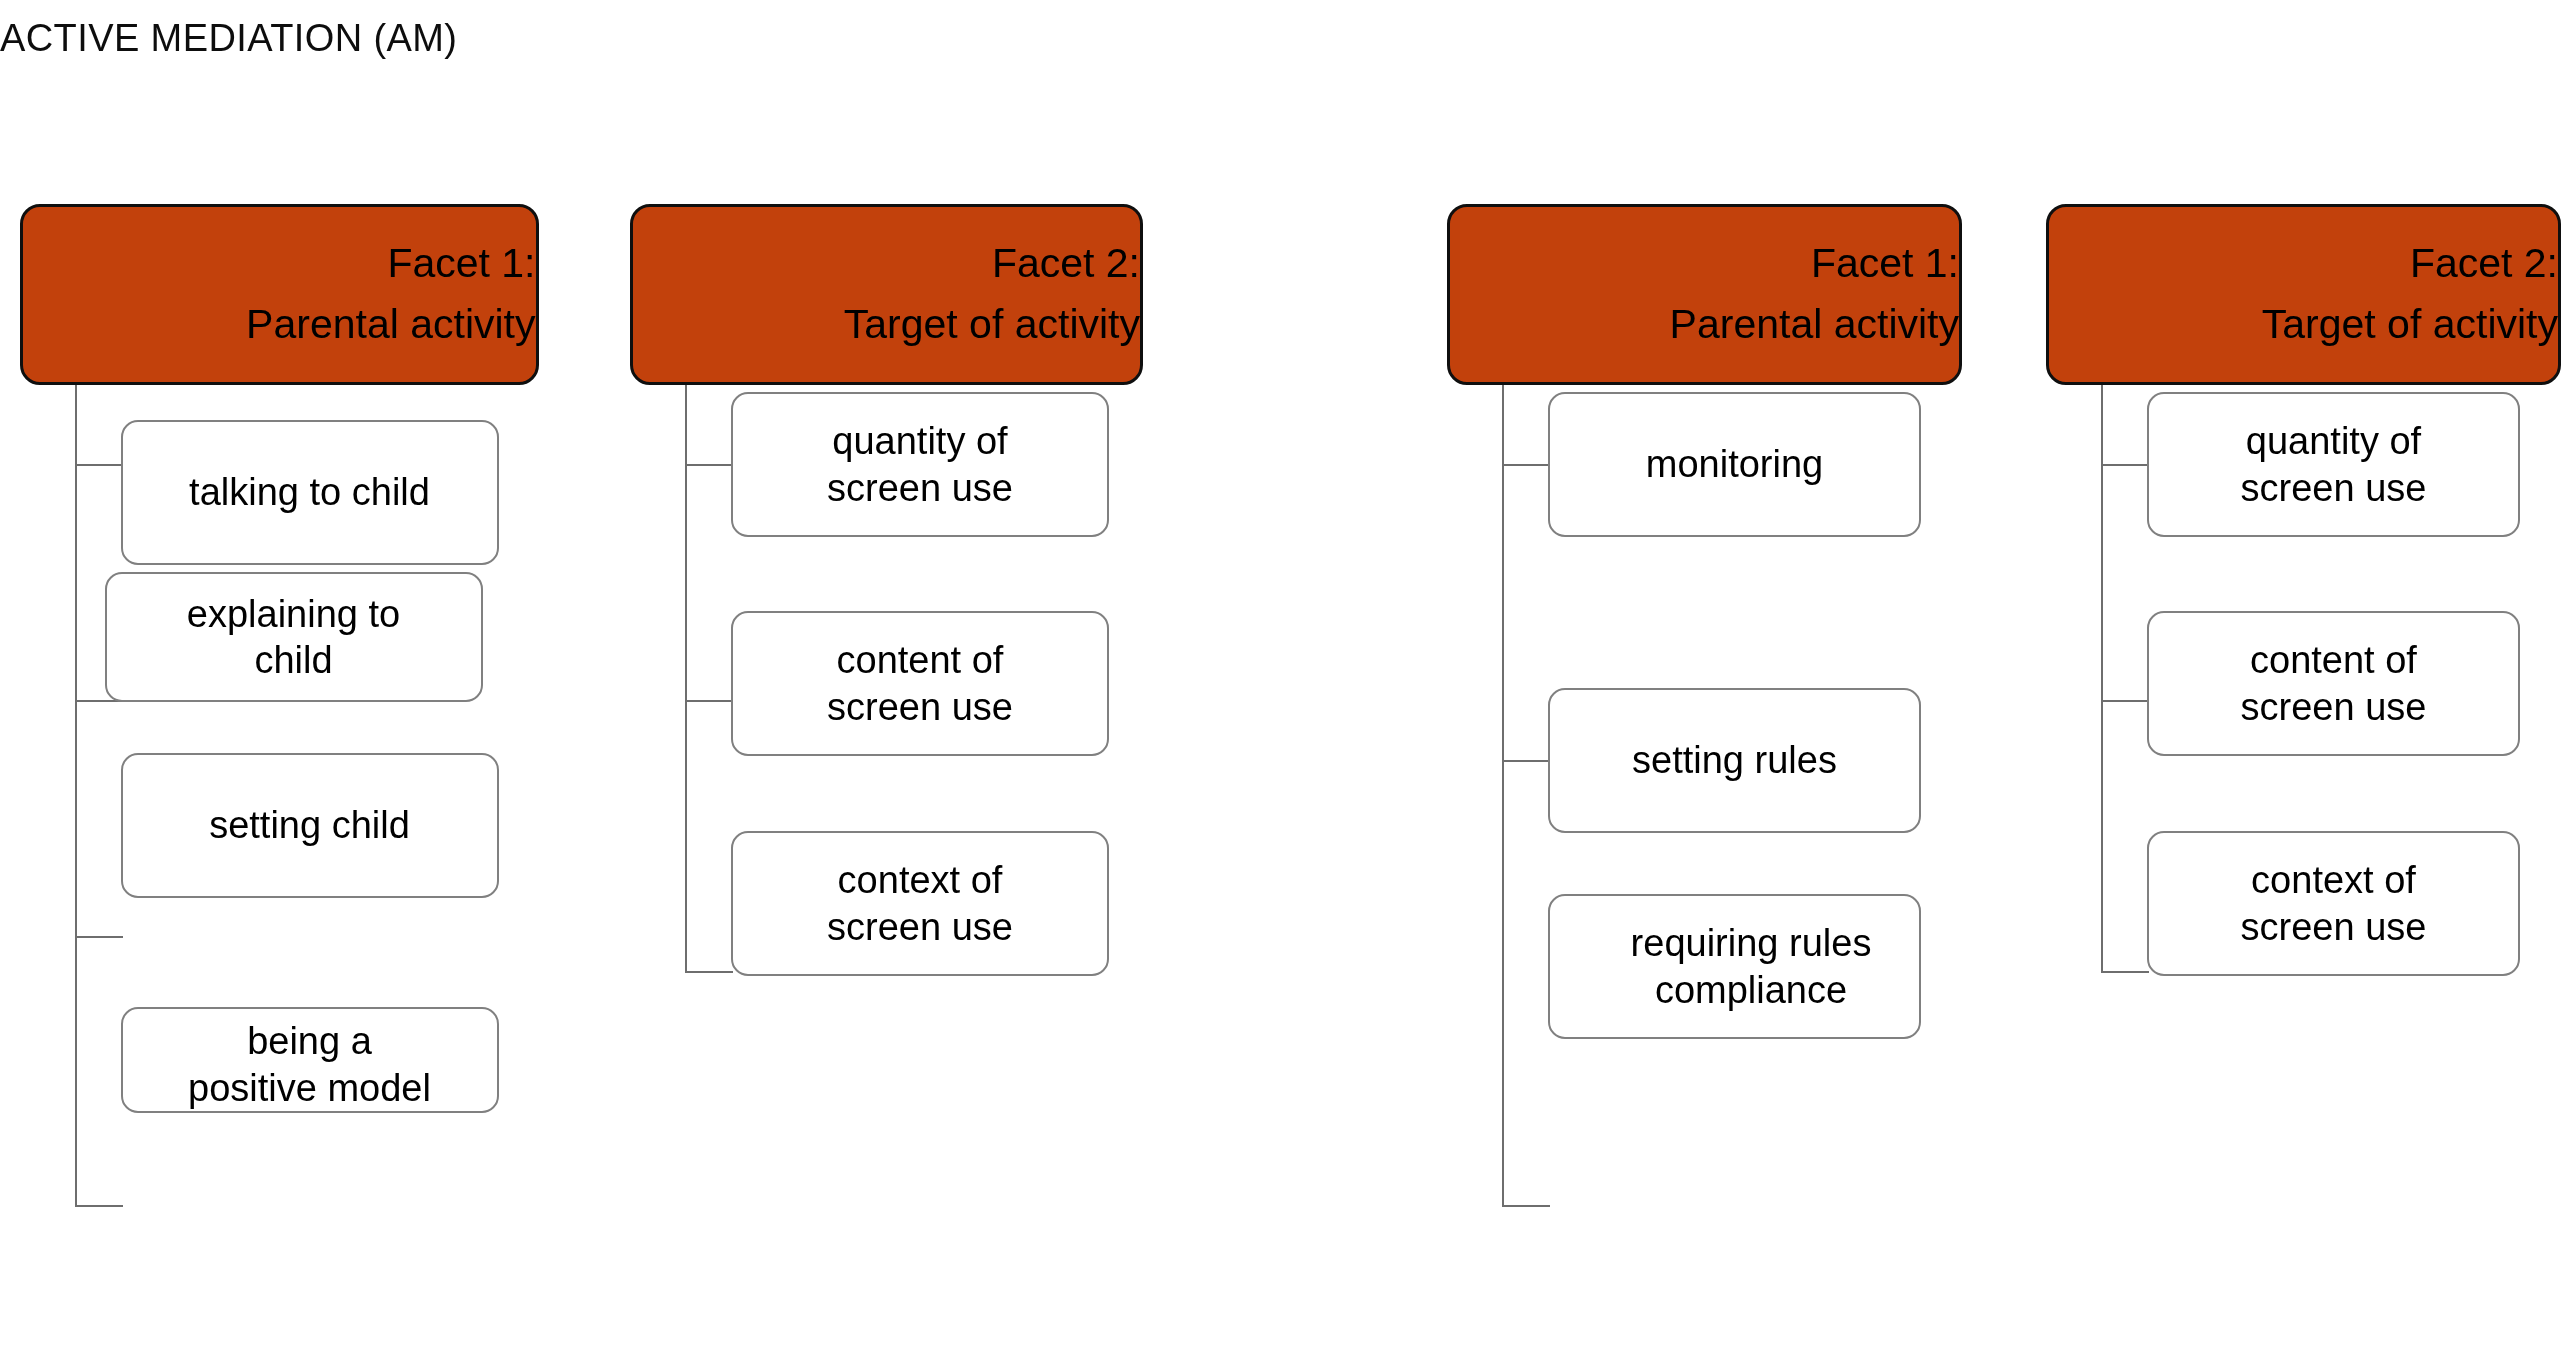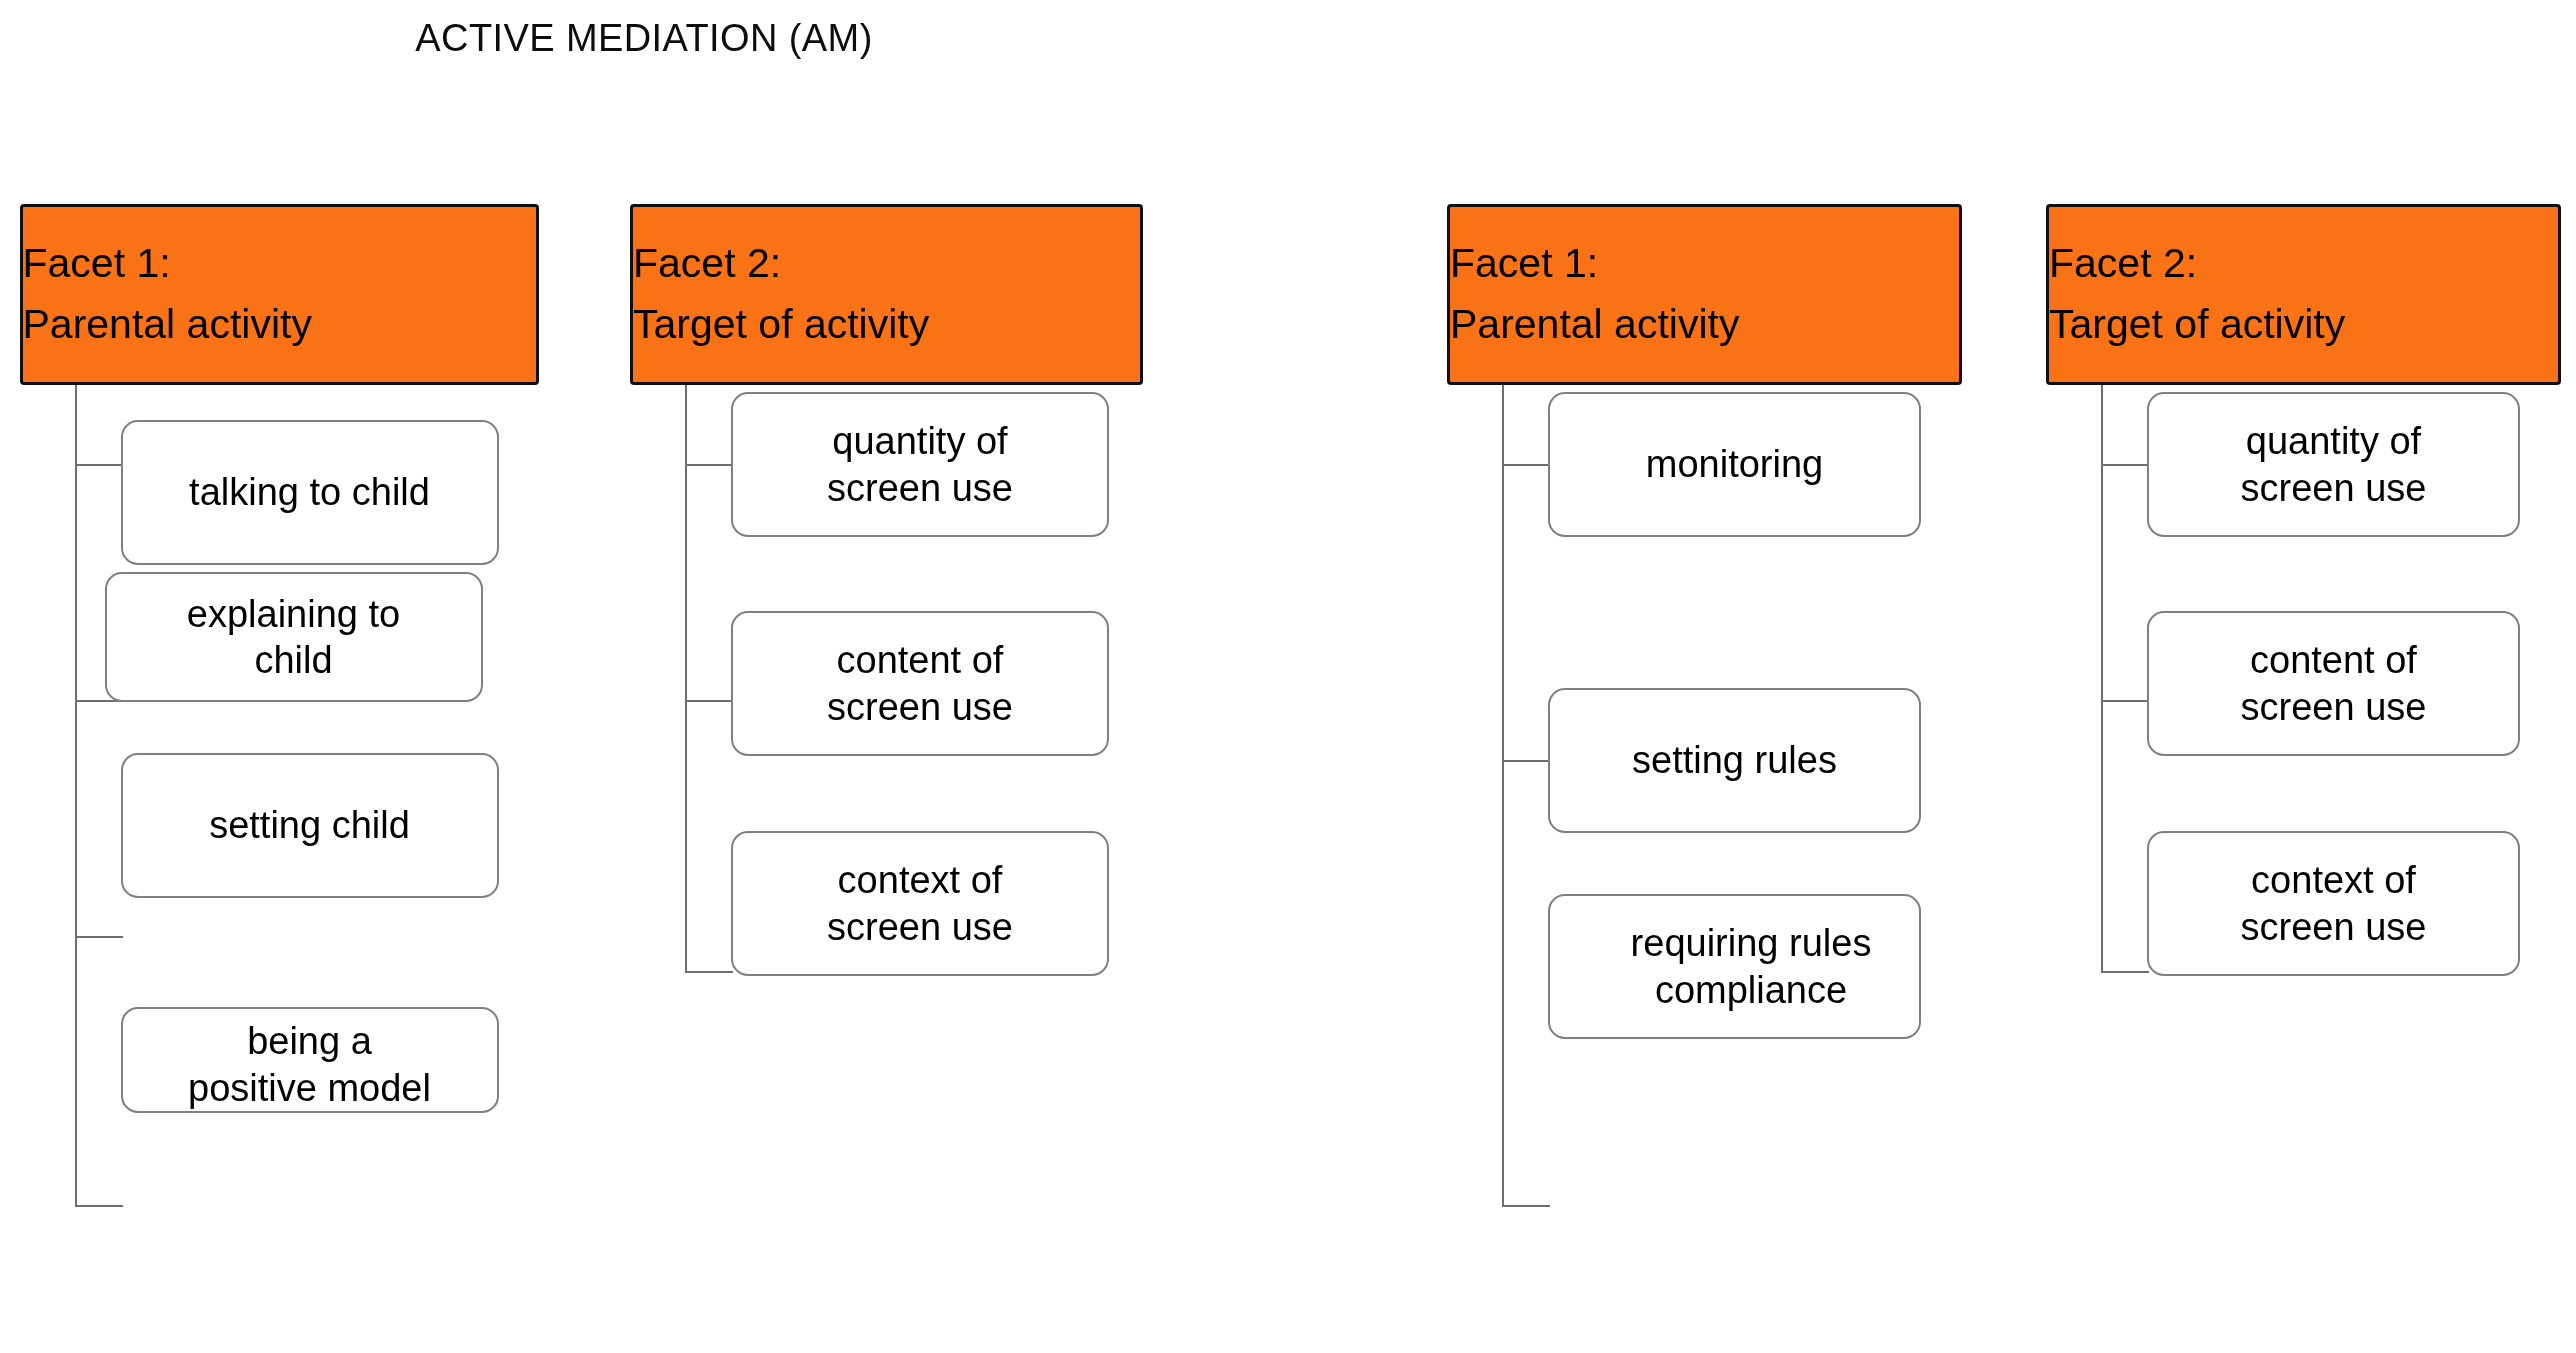--- a/index.html
+++ b/index.html
@@ -22,45 +22,45 @@
     height: 1354px;
   }
 
   
   .section-title {
     position: absolute;
     top: 17px;
     font-size: 38px;
     font-weight: 400;
     letter-spacing: 0.4px;
-    text-align: center;
+    text-align: left;
     white-space: nowrap;
     color: #0d0d0d;
   }
   #title-am { left: 0px;    width: 1288px; }
   #title-rm { left: 1288px; width: 1288px; }
 
   
   .facet-column {
     position: absolute;
     top: 204px;
   }
 
   
   .facet-header {
     position: absolute;
     top: 0;
     left: 0;
     box-sizing: border-box;
     border: 3.9px solid #0f0f0f;
-    border-radius: 4px;
-    background: #f97316;
+    border-radius: 20px;
+    background: #c2410c;
     display: flex;
     flex-direction: column;
-    align-items: flex-start;
+    align-items: flex-end;
     justify-content: center;
     height: 181px;
     font-size: 41px;
     line-height: 1.12;
     z-index: 3;
   }
   .facet-header .hdr-line1 { display:block; margin-bottom: 15.6px; }
   .facet-header .hdr-line2 { display:block; }
 
   

